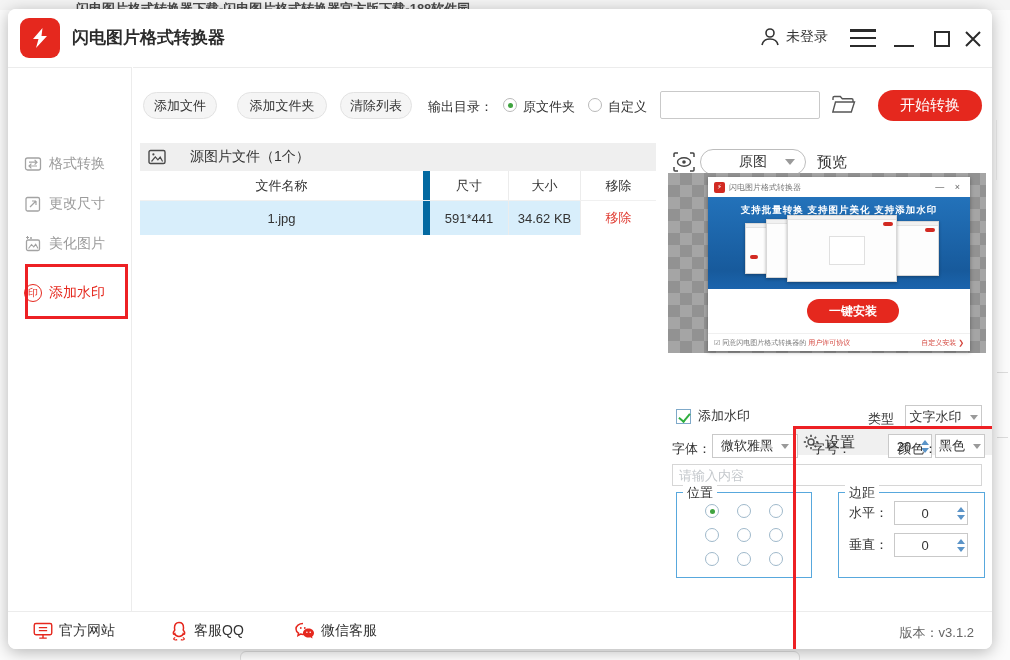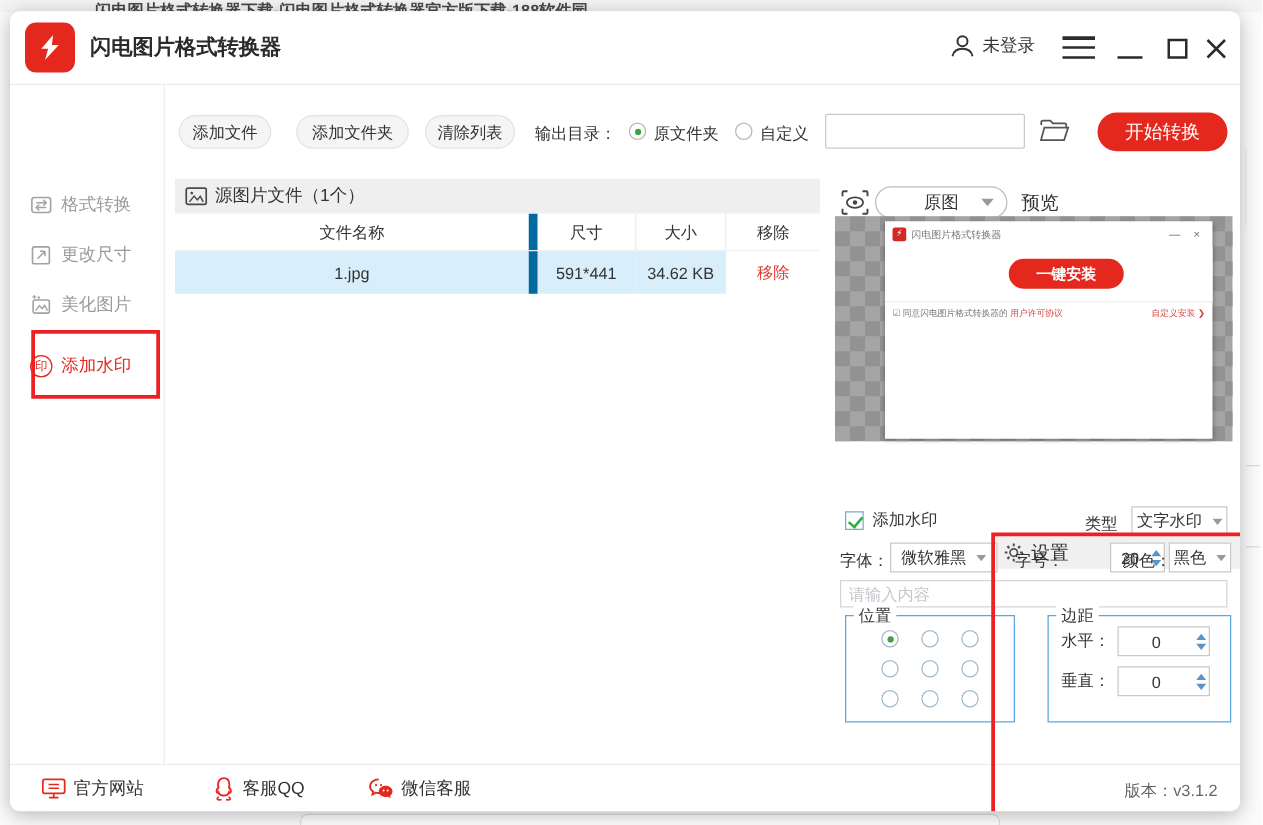--- a/index.html
+++ b/index.html
@@ -60,21 +60,21 @@
   .r-cus { position:absolute; left:455px; top:30px; }
   .r-cus-label { position:absolute; left:475px; top:30px; font-size:13px; color:#333; cursor:pointer; }
   .out-input { position:absolute; left:527px; top:23px; width:160px; height:28px; border:1px solid #c9c9c9; border-radius:2px;
                font-size:13px; padding:0 6px; color:#333; background:#fff; }
   .folder-btn { position:absolute; left:698px; top:26px; cursor:pointer; }
   .start-btn { position:absolute; left:745px; top:22px; width:104px; height:31px; background:#e5281e; color:#fff;
                border:none; border-radius:16px; font-size:15px; cursor:pointer; }
 
   
   .fp-header { position:absolute; left:7px; top:75px; width:516px; height:28px; background:#efefef;
-               display:flex; align-items:center; gap:6px; padding-left:8px; font-size:14px; color:#333; }
+               display:flex; align-items:center; gap:24px; padding-left:8px; font-size:14px; color:#333; }
   .fp-table-head { position:absolute; left:7px; top:103px; width:516px; height:30px; display:flex; font-size:13px; color:#333;
                    border-bottom:1px solid #f0f0f0; background:#fff; }
   .fp-row { position:absolute; left:7px; top:133px; width:516px; height:34px; display:flex; font-size:13px; color:#333; cursor:pointer; }
   .fp-cell { display:flex; align-items:center; justify-content:center; }
   .c-name { width:283px; } .c-dim { width:85px; border-left:7px solid #0369a1; }
   .c-size { width:72px; border-left:1px solid #ececec; } .c-rm { width:76px; border-left:1px solid #ececec; }
   .fp-row .c-name, .fp-row .c-dim, .fp-row .c-size { background:#d8eefb; }
   .fp-row .c-rm { background:#fff; color:#e03a30; }
 
   
@@ -283,20 +283,39 @@
       </div>
       <span class="pv-label">预览</span>
 
       <div class="pv-box">
         <div class="inst">
           <div class="inst-tb">
             <span class="inst-logo">⚡</span>
             <span class="inst-title">闪电图片格式转换器</span>
             <span class="inst-ctrl">— ×</span>
           </div>
+          <div class="inst-hero">
+            <div class="inst-headline">支持批量转换  支持图片美化  支持添加水印</div>
+            <div class="shot" style="left:14%;top:28%;width:24%;height:56%;">
+                <div class="shot-bar"></div>
+                <span class="red-dot" style="top:auto;bottom:14px;left:4px;width:8px;"></span>
+              </div>
+            <div class="shot" style="left:22%;top:24%;width:26%;height:64%;">
+                <div class="shot-bar"></div>
+              </div>
+            <div class="shot" style="left:66%;top:26%;width:22%;height:60%;">
+                <div class="shot-bar"></div>
+                <span class="red-dot"></span>
+              </div>
+            <div class="shot" style="left:30%;top:20%;width:42%;height:72%;">
+              <div class="shot-bar"></div>
+                <span class="red-dot"></span>
+                <div class="shot-main"></div>
+            </div>
+          </div>
           <div class="inst-mid">
             <div class="inst-install">一键安装</div>
           </div>
           <div class="inst-foot">
             <span class="inst-agree"><span>☑ 同意闪电图片格式转换器的 </span><b>用户许可协议</b></span>
             <span class="inst-custom">自定义安装 ❯</span>
           </div>
         </div>
       </div>
 

